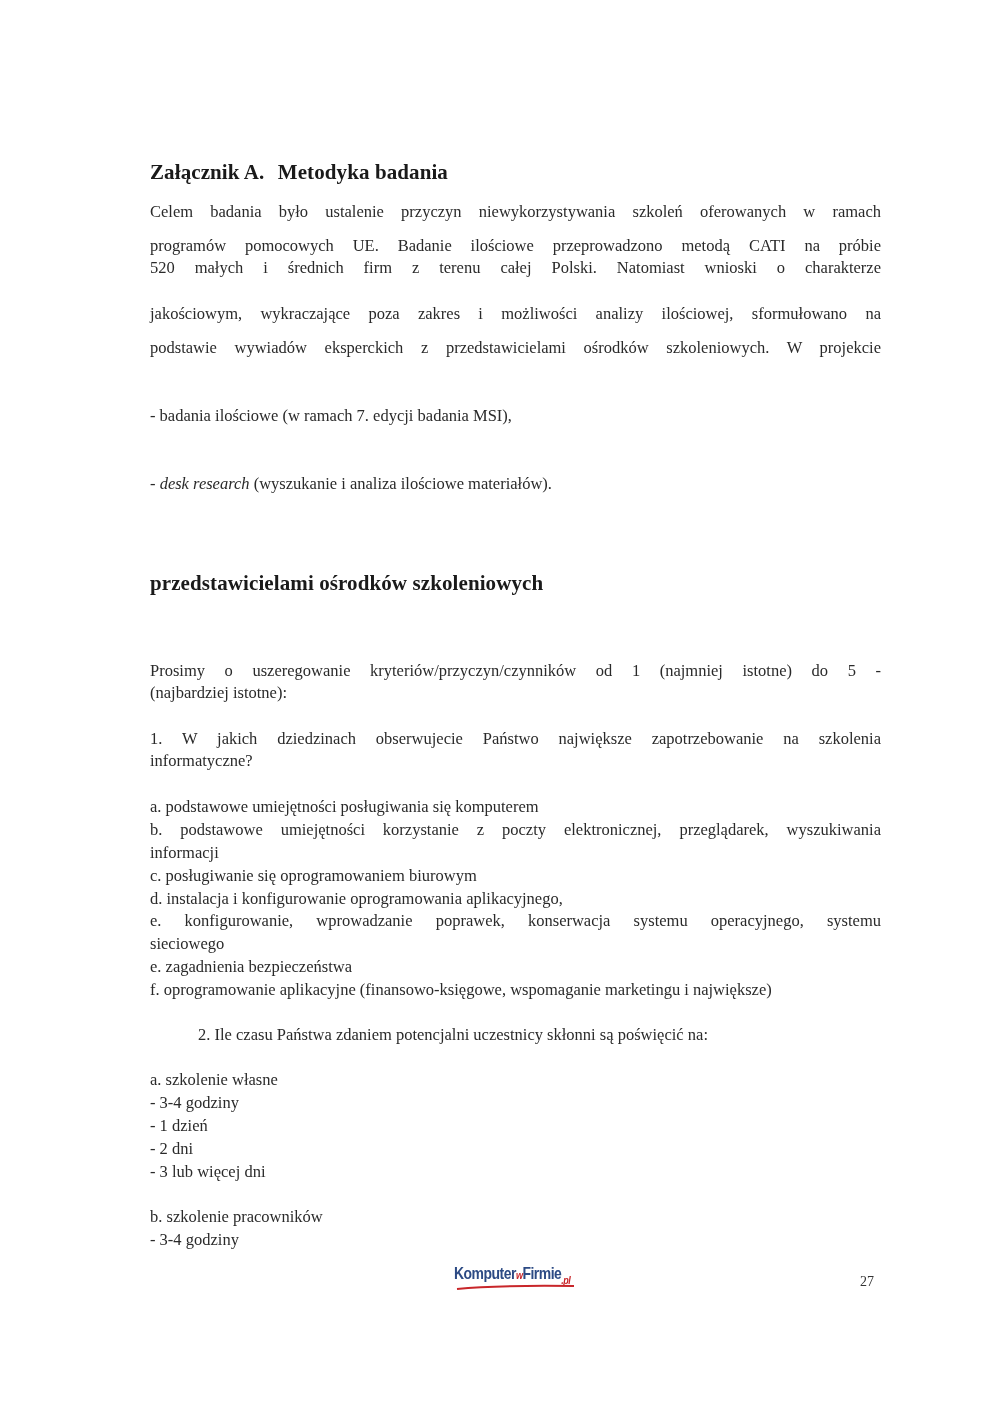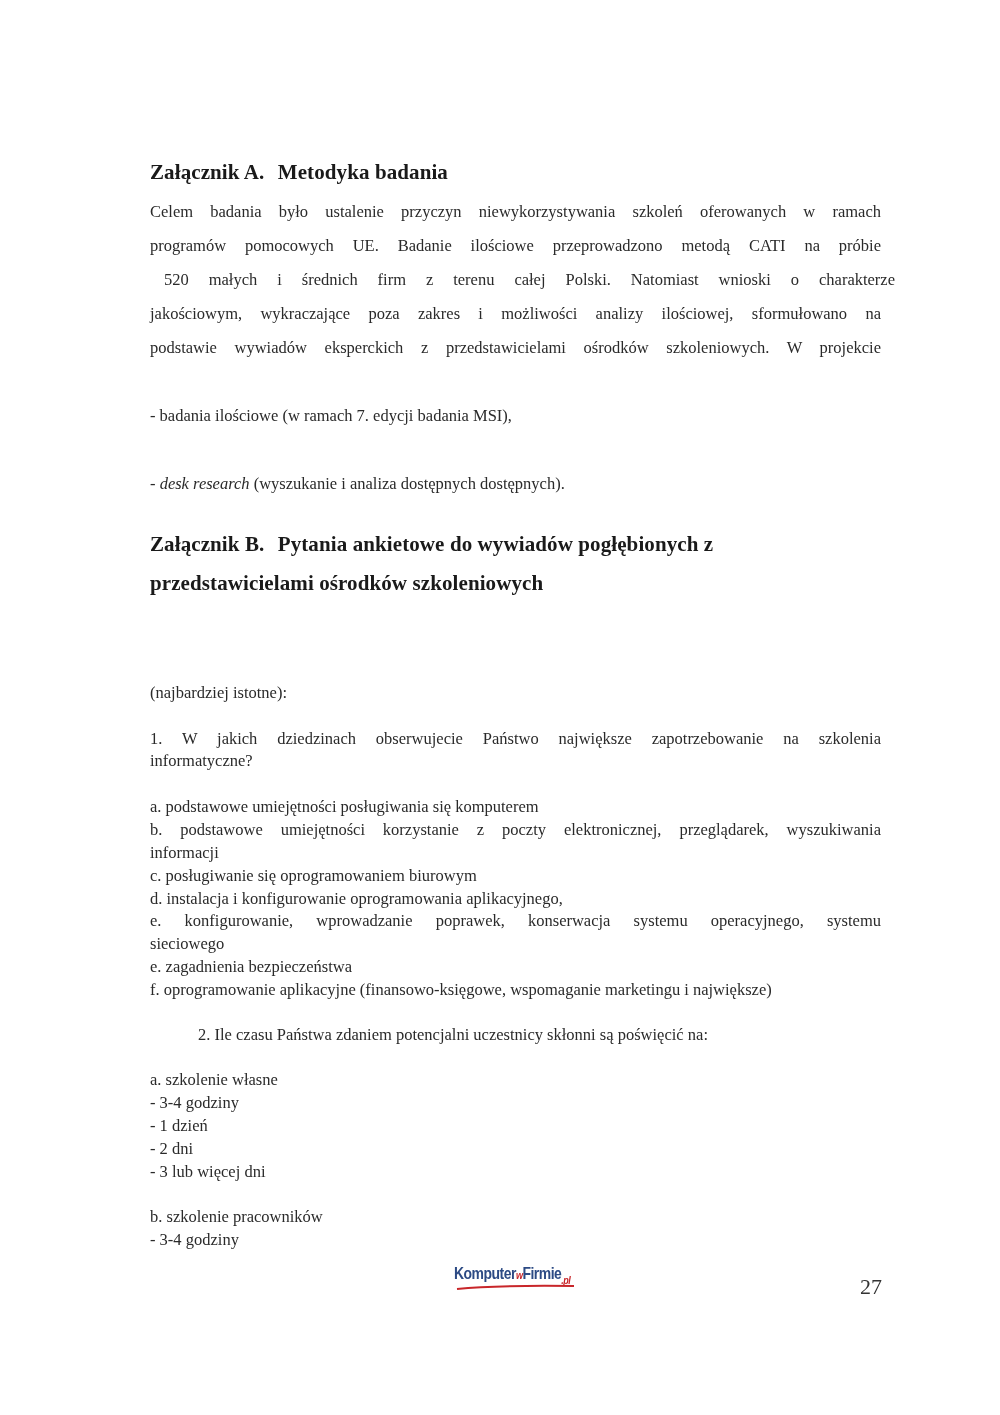--- a/index.html
+++ b/index.html
@@ -9,49 +9,46 @@
     .h1 { position: absolute; left: 150px; font-size: 21px; font-weight: bold; color: #1a1a1a; letter-spacing: 0.1px; }
     .h1 .lbl { margin-right: 8px; }
     .line { position: absolute; left: 150px; font-size: 16.5px; color: #2a2a2a; white-space: nowrap; }
     .line.j { width: 731px; text-align: justify; text-align-last: justify; white-space: normal; }
     em { font-style: italic; }
     .footer-logo { position: absolute; left: 454px; top: 1264px; width: 130px; height: 30px; }
     .logo-text { font-family: "Liberation Sans", "DejaVu Sans", sans-serif; font-weight: bold; font-size: 17px; color: #2c4a84; letter-spacing: -0.6px; position: absolute; left: 0; top: 0; transform: scaleX(0.82); transform-origin: left top; white-space: nowrap; }
     .logo-w { color: #c8262a; font-style: italic; font-size: 11px; }
     .logo-pl { color: #c8262a; font-style: italic; font-size: 11px; position: relative; top: 5px; }
     .logo-swoosh { position: absolute; left: 2px; top: 20px; width: 120px; height: 6px; }
-    .page-num { position: absolute; left: 860px; top: 1274px; font-size: 22px; color: #333; text-align: center; }
+    .page-num { position: absolute; left: 860px; top: 1274px; font-size: 14px; color: #333; text-align: center; }
   </style>
 </head>
 <body>
 
 <div class="page">
 
   <div class="h1" style="top:160px;">
     <span class="lbl">Załącznik A.</span>
     <span>Metodyka badania</span>
   </div>
 
   <div class="line j" style="top:202px;">Celem badania było ustalenie przyczyn niewykorzystywania szkoleń oferowanych w ramach</div>
   <div class="line j" style="top:236px;">programów pomocowych UE. Badanie ilościowe przeprowadzono metodą CATI na próbie</div>
-  <div class="line j" style="top:270px;margin-left:14px;">520 małych i średnich firm z terenu całej Polski. Natomiast wnioski o charakterze</div>
+  <div class="line j" style="top:258px;">520 małych i średnich firm z terenu całej Polski. Natomiast wnioski o charakterze</div>
   <div class="line j" style="top:304px;">jakościowym, wykraczające poza zakres i możliwości analizy ilościowej, sformułowano na</div>
   <div class="line j" style="top:338px;">podstawie wywiadów eksperckich z przedstawicielami ośrodków szkoleniowych. W projekcie</div>
 
   <div class="line" style="top:406px;">- badania ilościowe (w ramach 7. edycji badania MSI),</div>
   <div class="line" style="top:474px;">
-    <span>- </span><em>desk research</em><span> (wyszukanie i analiza dostępnych dostępnych).</span>
+    <span>- </span><em>desk research</em><span> (wyszukanie i analiza ilościowe materiałów).</span>
   </div>
 
-  <div class="h1" style="top:532px;">
-    <span class="lbl">Załącznik B.</span>
-    <span>Pytania ankietowe do wywiadów pogłębionych z</span>
-  </div>
   <div class="h1" style="top:571px;">przedstawicielami ośrodków szkoleniowych</div>
 
+  <div class="line j" style="top:661px;">Prosimy o uszeregowanie kryteriów/przyczyn/czynników od 1 (najmniej istotne) do 5 -</div>
   <div class="line" style="top:683px;">(najbardziej istotne):</div>
 
   <div class="line j" style="top:729px;">1. W jakich dziedzinach obserwujecie Państwo największe zapotrzebowanie na szkolenia</div>
   <div class="line" style="top:751px;">informatyczne?</div>
 
   <div class="line" style="top:797px;">a. podstawowe umiejętności posługiwania się komputerem</div>
   <div class="line j" style="top:820px;">b. podstawowe umiejętności korzystanie z poczty elektronicznej, przeglądarek, wyszukiwania</div>
   <div class="line" style="top:843px;">informacji</div>
   <div class="line" style="top:866px;">c. posługiwanie się oprogramowaniem biurowym</div>
   <div class="line" style="top:889px;">d. instalacja i konfigurowanie oprogramowania aplikacyjnego,</div>

